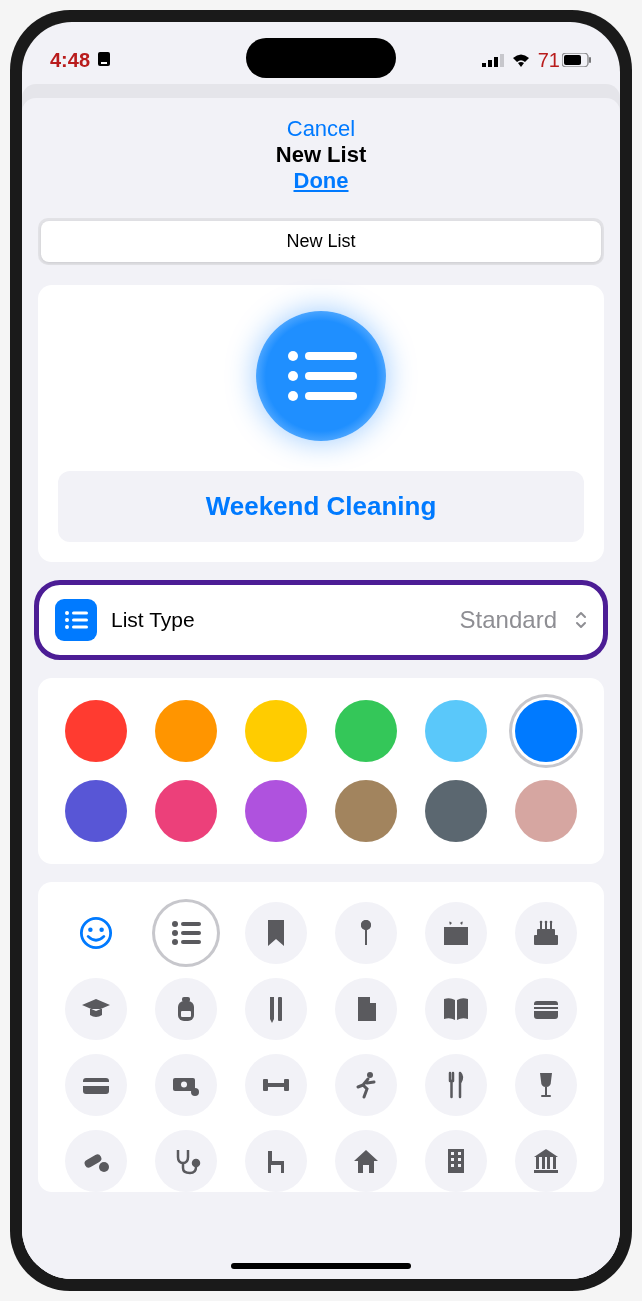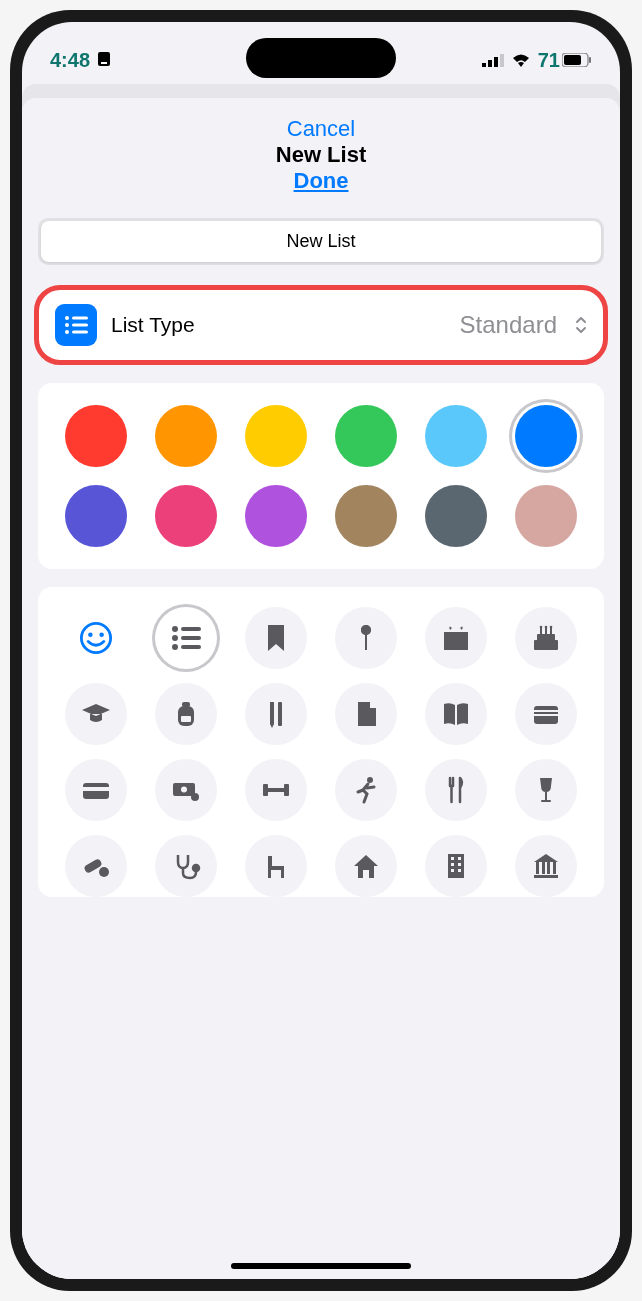--- a/index.html
+++ b/index.html
@@ -36,34 +36,34 @@
   background: #000;
   border-radius: 20px;
   z-index: 100;
 }
 .status-bar {
   display: flex;
   justify-content: space-between;
   align-items: center;
   padding: 14px 28px 0;
   height: 62px;
-  color: #0f766e;
+  color: #b91c1c;
   font-size: 20px;
   font-weight: 600;
 }
 .status-left { display: flex; align-items: center; gap: 6px; }
 .status-right { display: flex; align-items: center; gap: 6px; }
 .battery-box {
   display: flex;
   align-items: center;
   gap: 2px;
 }
 .battery-pct {
   font-size: 20px;
-  font-weight: 700;
+  font-weight: 400;
 }
 .modal-backdrop {
   position: absolute;
   top: 62px;
   left: 0;
   right: 0;
   bottom: 0;
   background: #e5e5ea;
   border-radius: 14px 14px 0 0;
 }
@@ -140,21 +140,21 @@
   font-size: 26px;
   font-weight: 700;
   color: #007aff;
   text-align: center;
 }
 .list-type-row {
   display: flex;
   align-items: center;
   padding: 14px 16px;
   gap: 14px;
-  border: 5px solid #ef4444;
+  border: 5px solid #4c1d95;
   border-radius: 26px;
   margin: 0 12px 18px;
   background: #fff;
 }
 .list-type-icon {
   width: 42px;
   height: 42px;
   background: #007aff;
   border-radius: 9px;
   display: flex;
@@ -263,20 +263,35 @@
       <div class="nav-bar">
         <button class="nav-btn">Cancel</button>
         <div class="nav-title">New List</div>
         <button class="nav-btn done">Done</button>
       </div>
 
       <div class="segmented">
         <div class="segment active">New List</div>
       </div>
 
+      <div class="card preview-card">
+        <div class="big-icon">
+          <svg viewBox="0 0 72 60">
+              <g fill="#fff">
+                <circle cx="8" cy="10" r="5"></circle>
+                <rect x="20" y="6" width="52" height="8" rx="4"></rect>
+                <circle cx="8" cy="30" r="5"></circle>
+                <rect x="20" y="26" width="52" height="8" rx="4"></rect>
+                <circle cx="8" cy="50" r="5"></circle>
+                <rect x="20" y="46" width="52" height="8" rx="4"></rect>
+              </g>
+            </svg>
+        </div>
+        <input class="title-field" value="Weekend Cleaning" style="">
+      </div>
 
       <div class="list-type-row">
         <div class="list-type-icon">
           <svg width="24" height="20" viewBox="0 0 24 20">
               <g fill="#fff">
                 <circle cx="3" cy="3" r="2"></circle>
                 <rect x="8" y="1.5" width="16" height="3" rx="1.5"></rect>
                 <circle cx="3" cy="10" r="2"></circle>
                 <rect x="8" y="8.5" width="16" height="3" rx="1.5"></rect>
                 <circle cx="3" cy="17" r="2"></circle>

